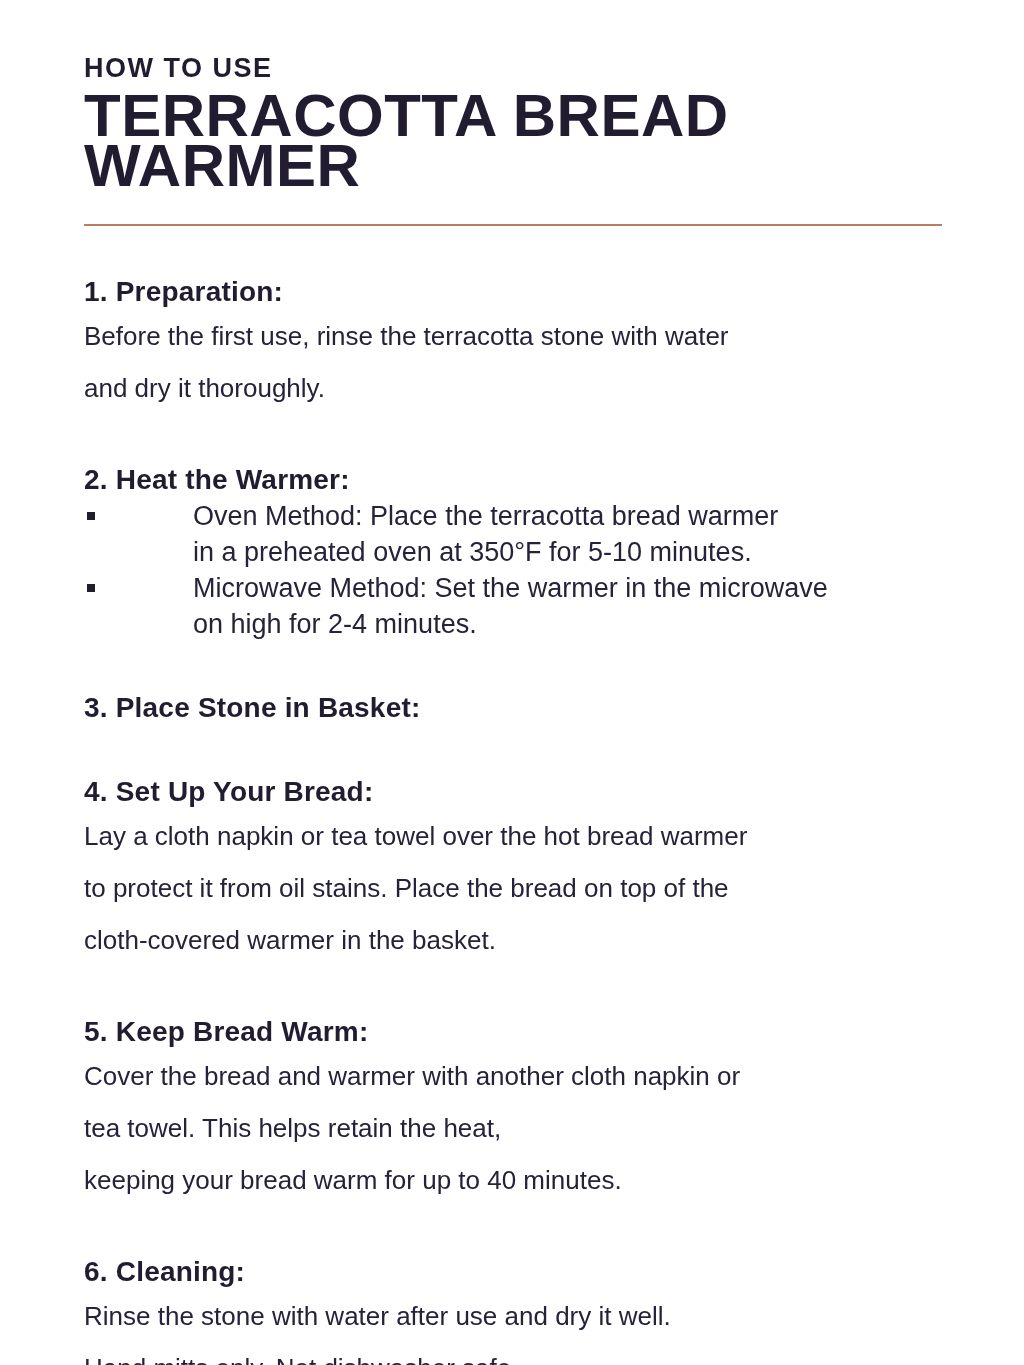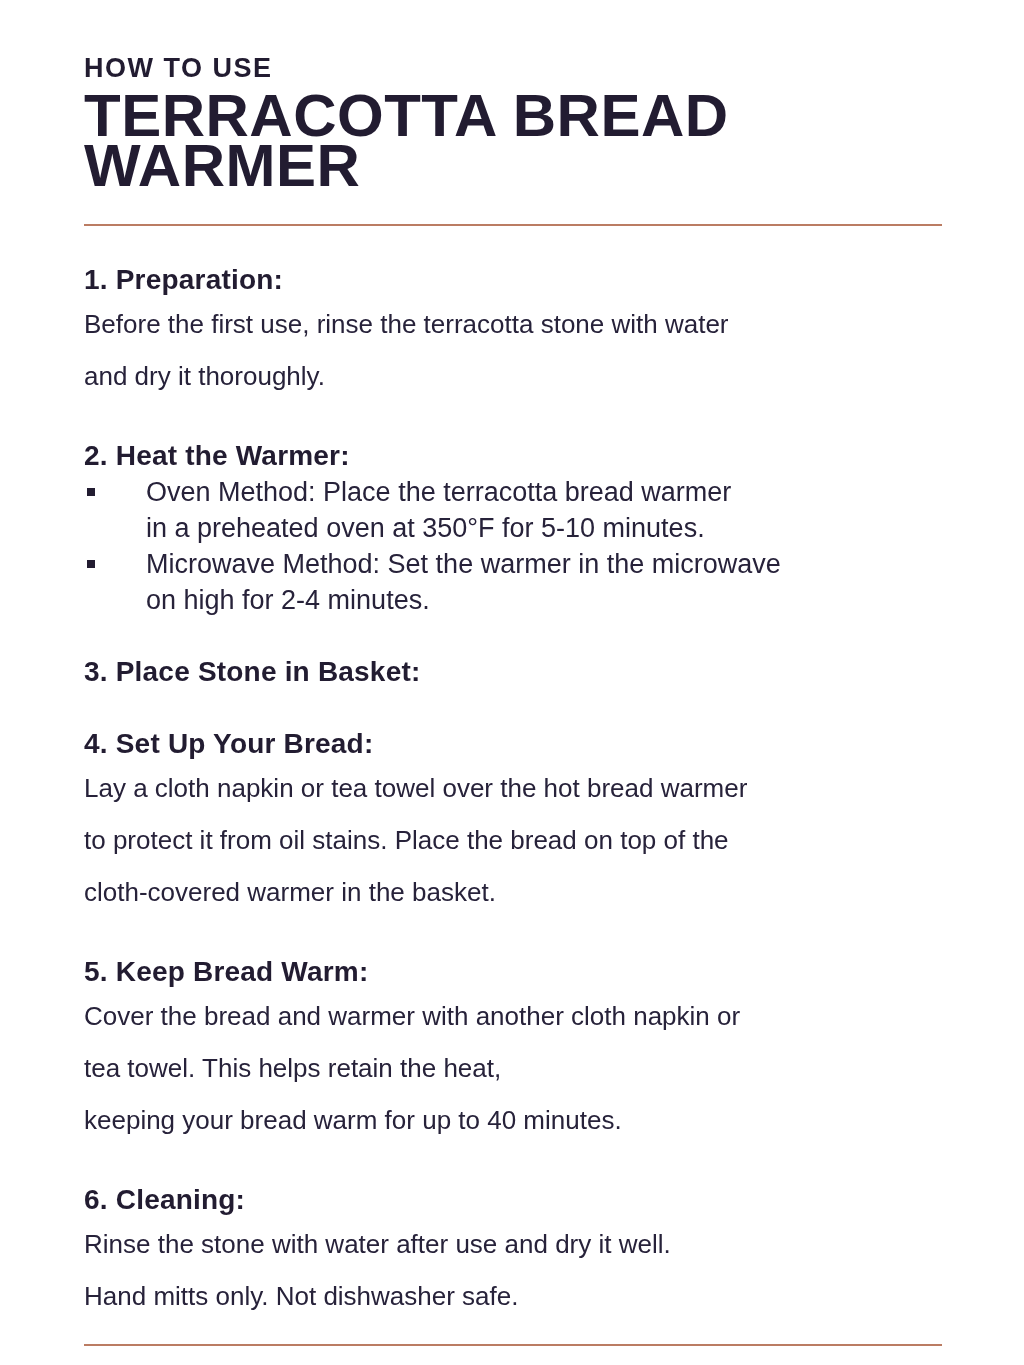--- a/index.html
+++ b/index.html
@@ -36,36 +36,36 @@
     line-height: 50px;
     margin-top: 7px;
   }
   .divider {
     border: none;
     border-top: 2px solid var(--divider);
     width: 858px;
     margin-top: 33px;
   }
   .divider.bottom { margin-top: 22px; }
-  .section { margin-top: 36px; }
+  .section { margin-top: 48px; }
   .section-heading {
     font-size: 28px;
     font-weight: 700;
     color: var(--ink);
     line-height: 36px;
     letter-spacing: 0.2px;
   }
   .section-body {
     font-size: 26px;
     color: var(--body-text);
     line-height: 52px;
     white-space: pre-line;
   }
   .bullet-list { list-style: none; }
-  .bullet-item { display: flex; align-items: flex-start; }
+  .bullet-item { display: flex; align-items: flex-start; gap: 47px; }
   .bullet-square {
     flex: none;
     width: 8px;
     height: 8px;
     background: var(--ink);
     margin-top: 14px;
     margin-left: 3px;
   }
   .bullet-text {
     padding-left: 51px;

